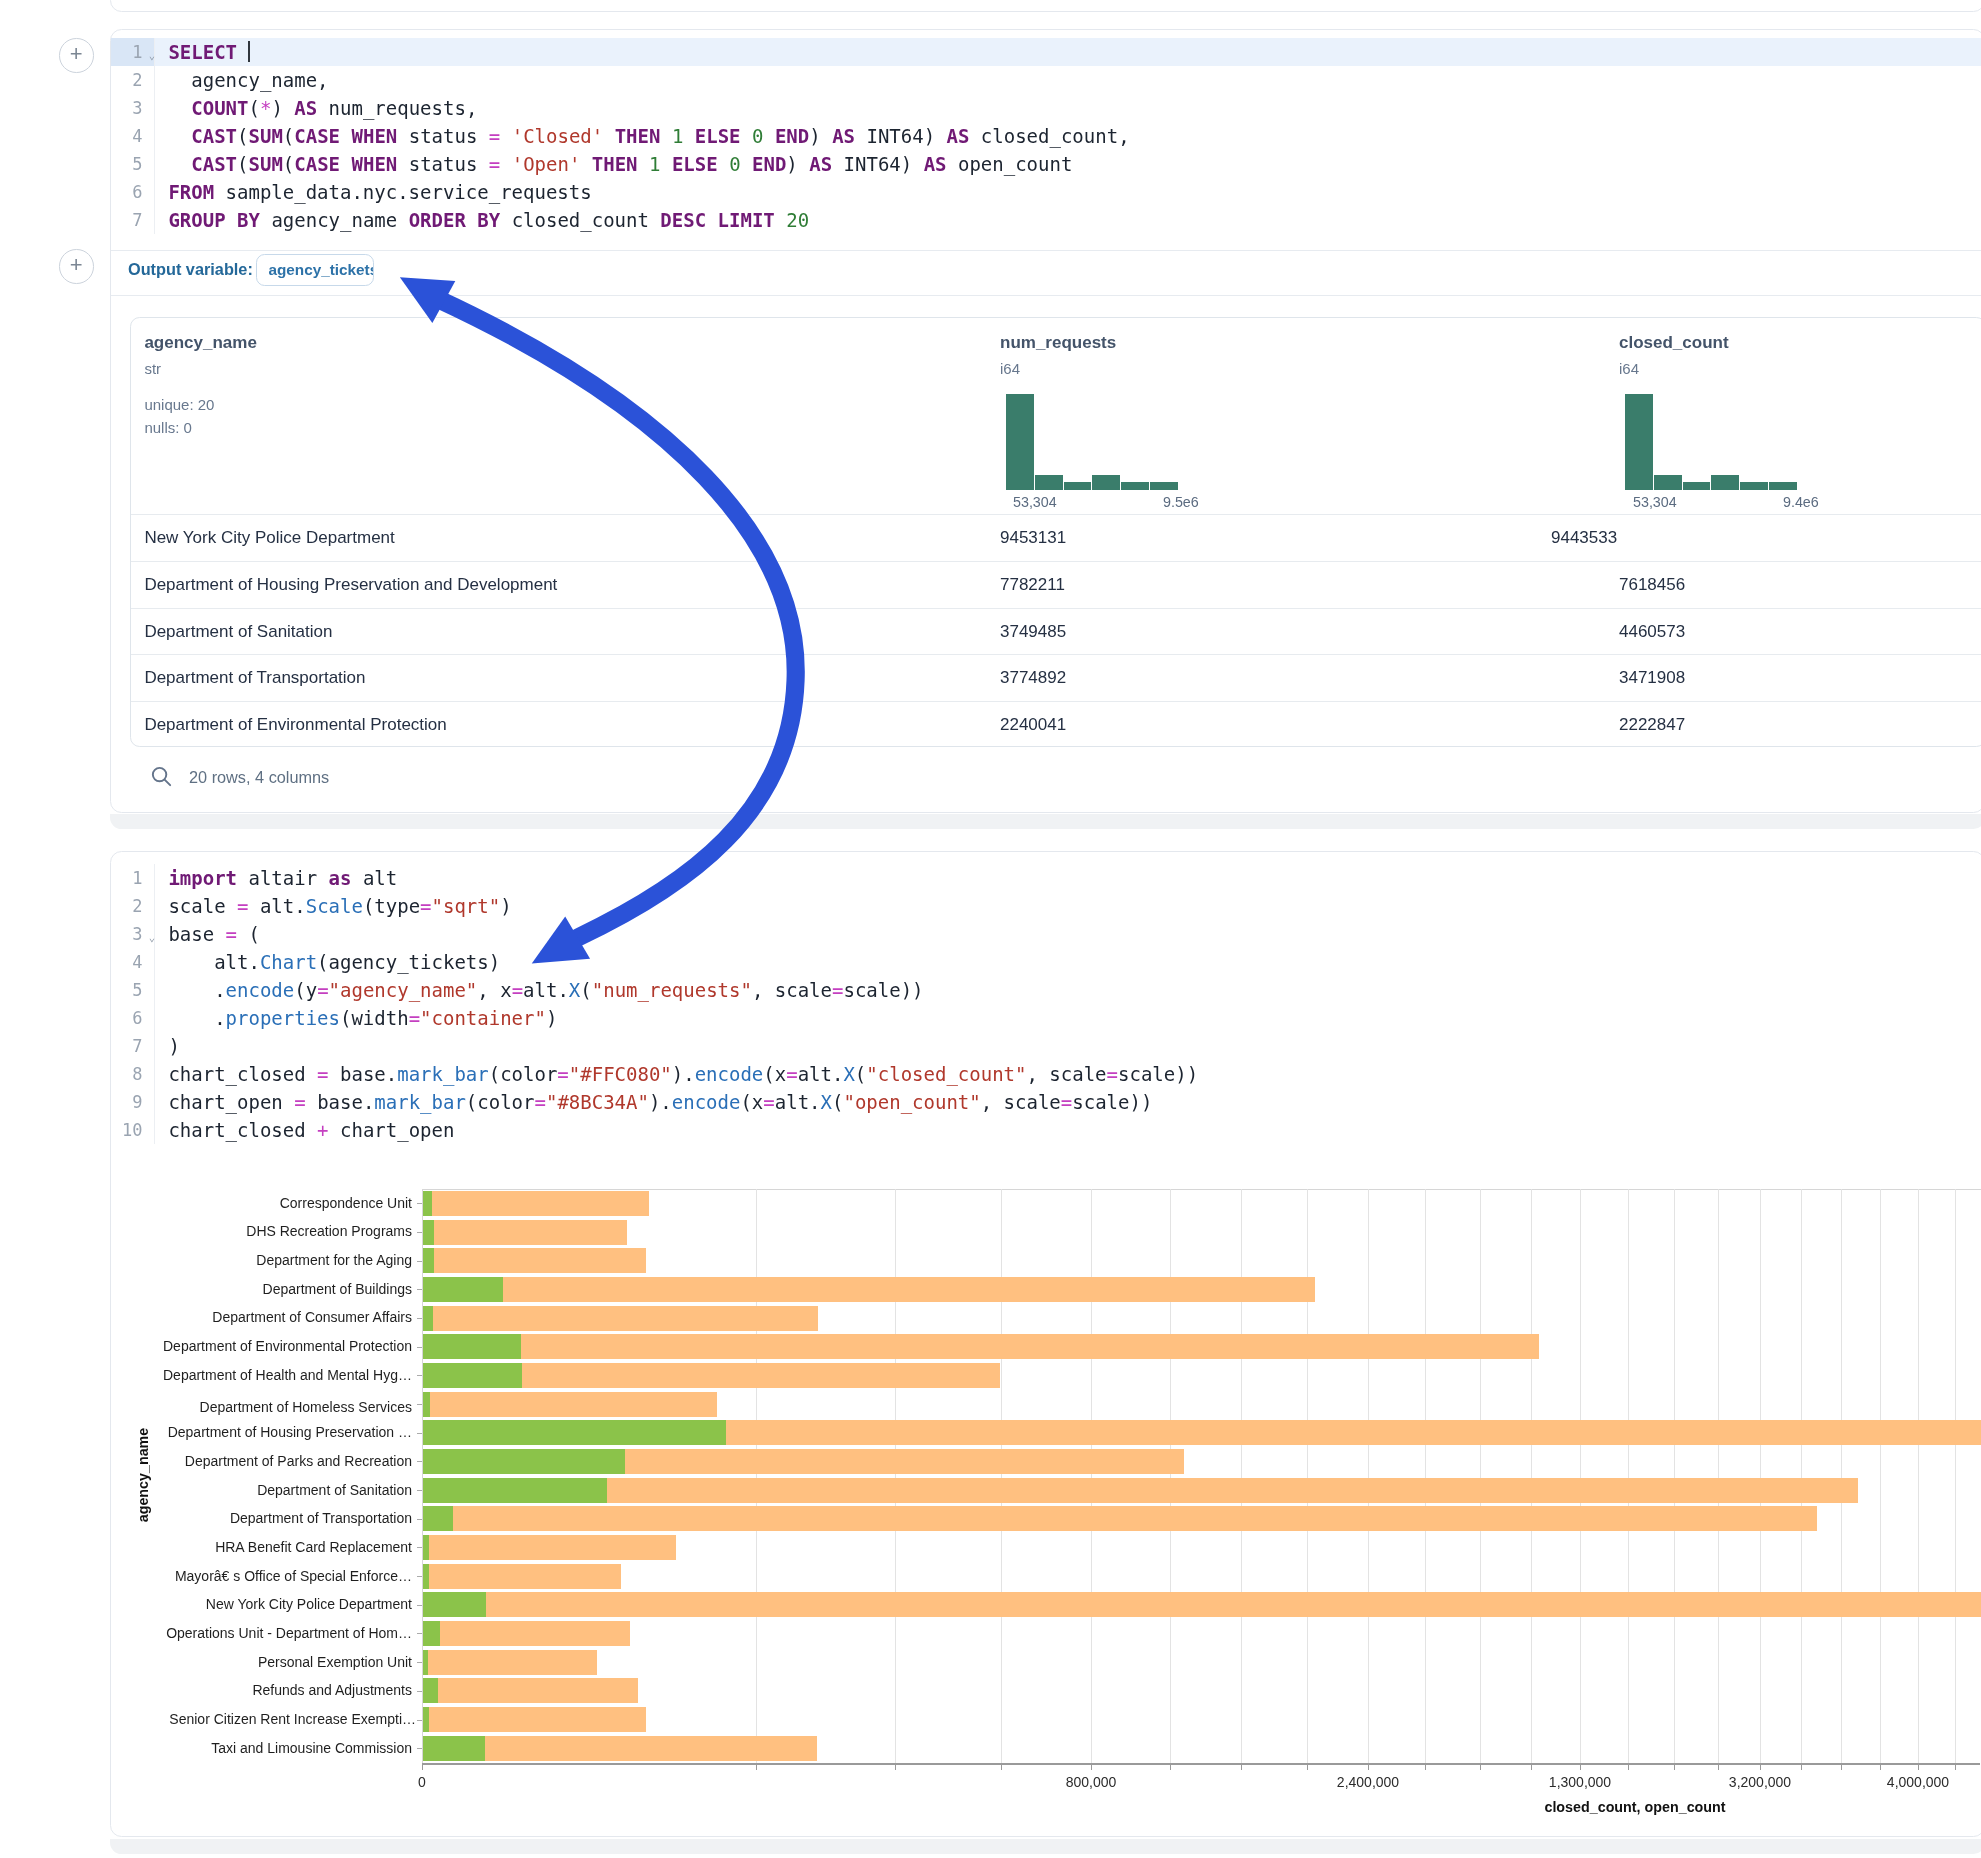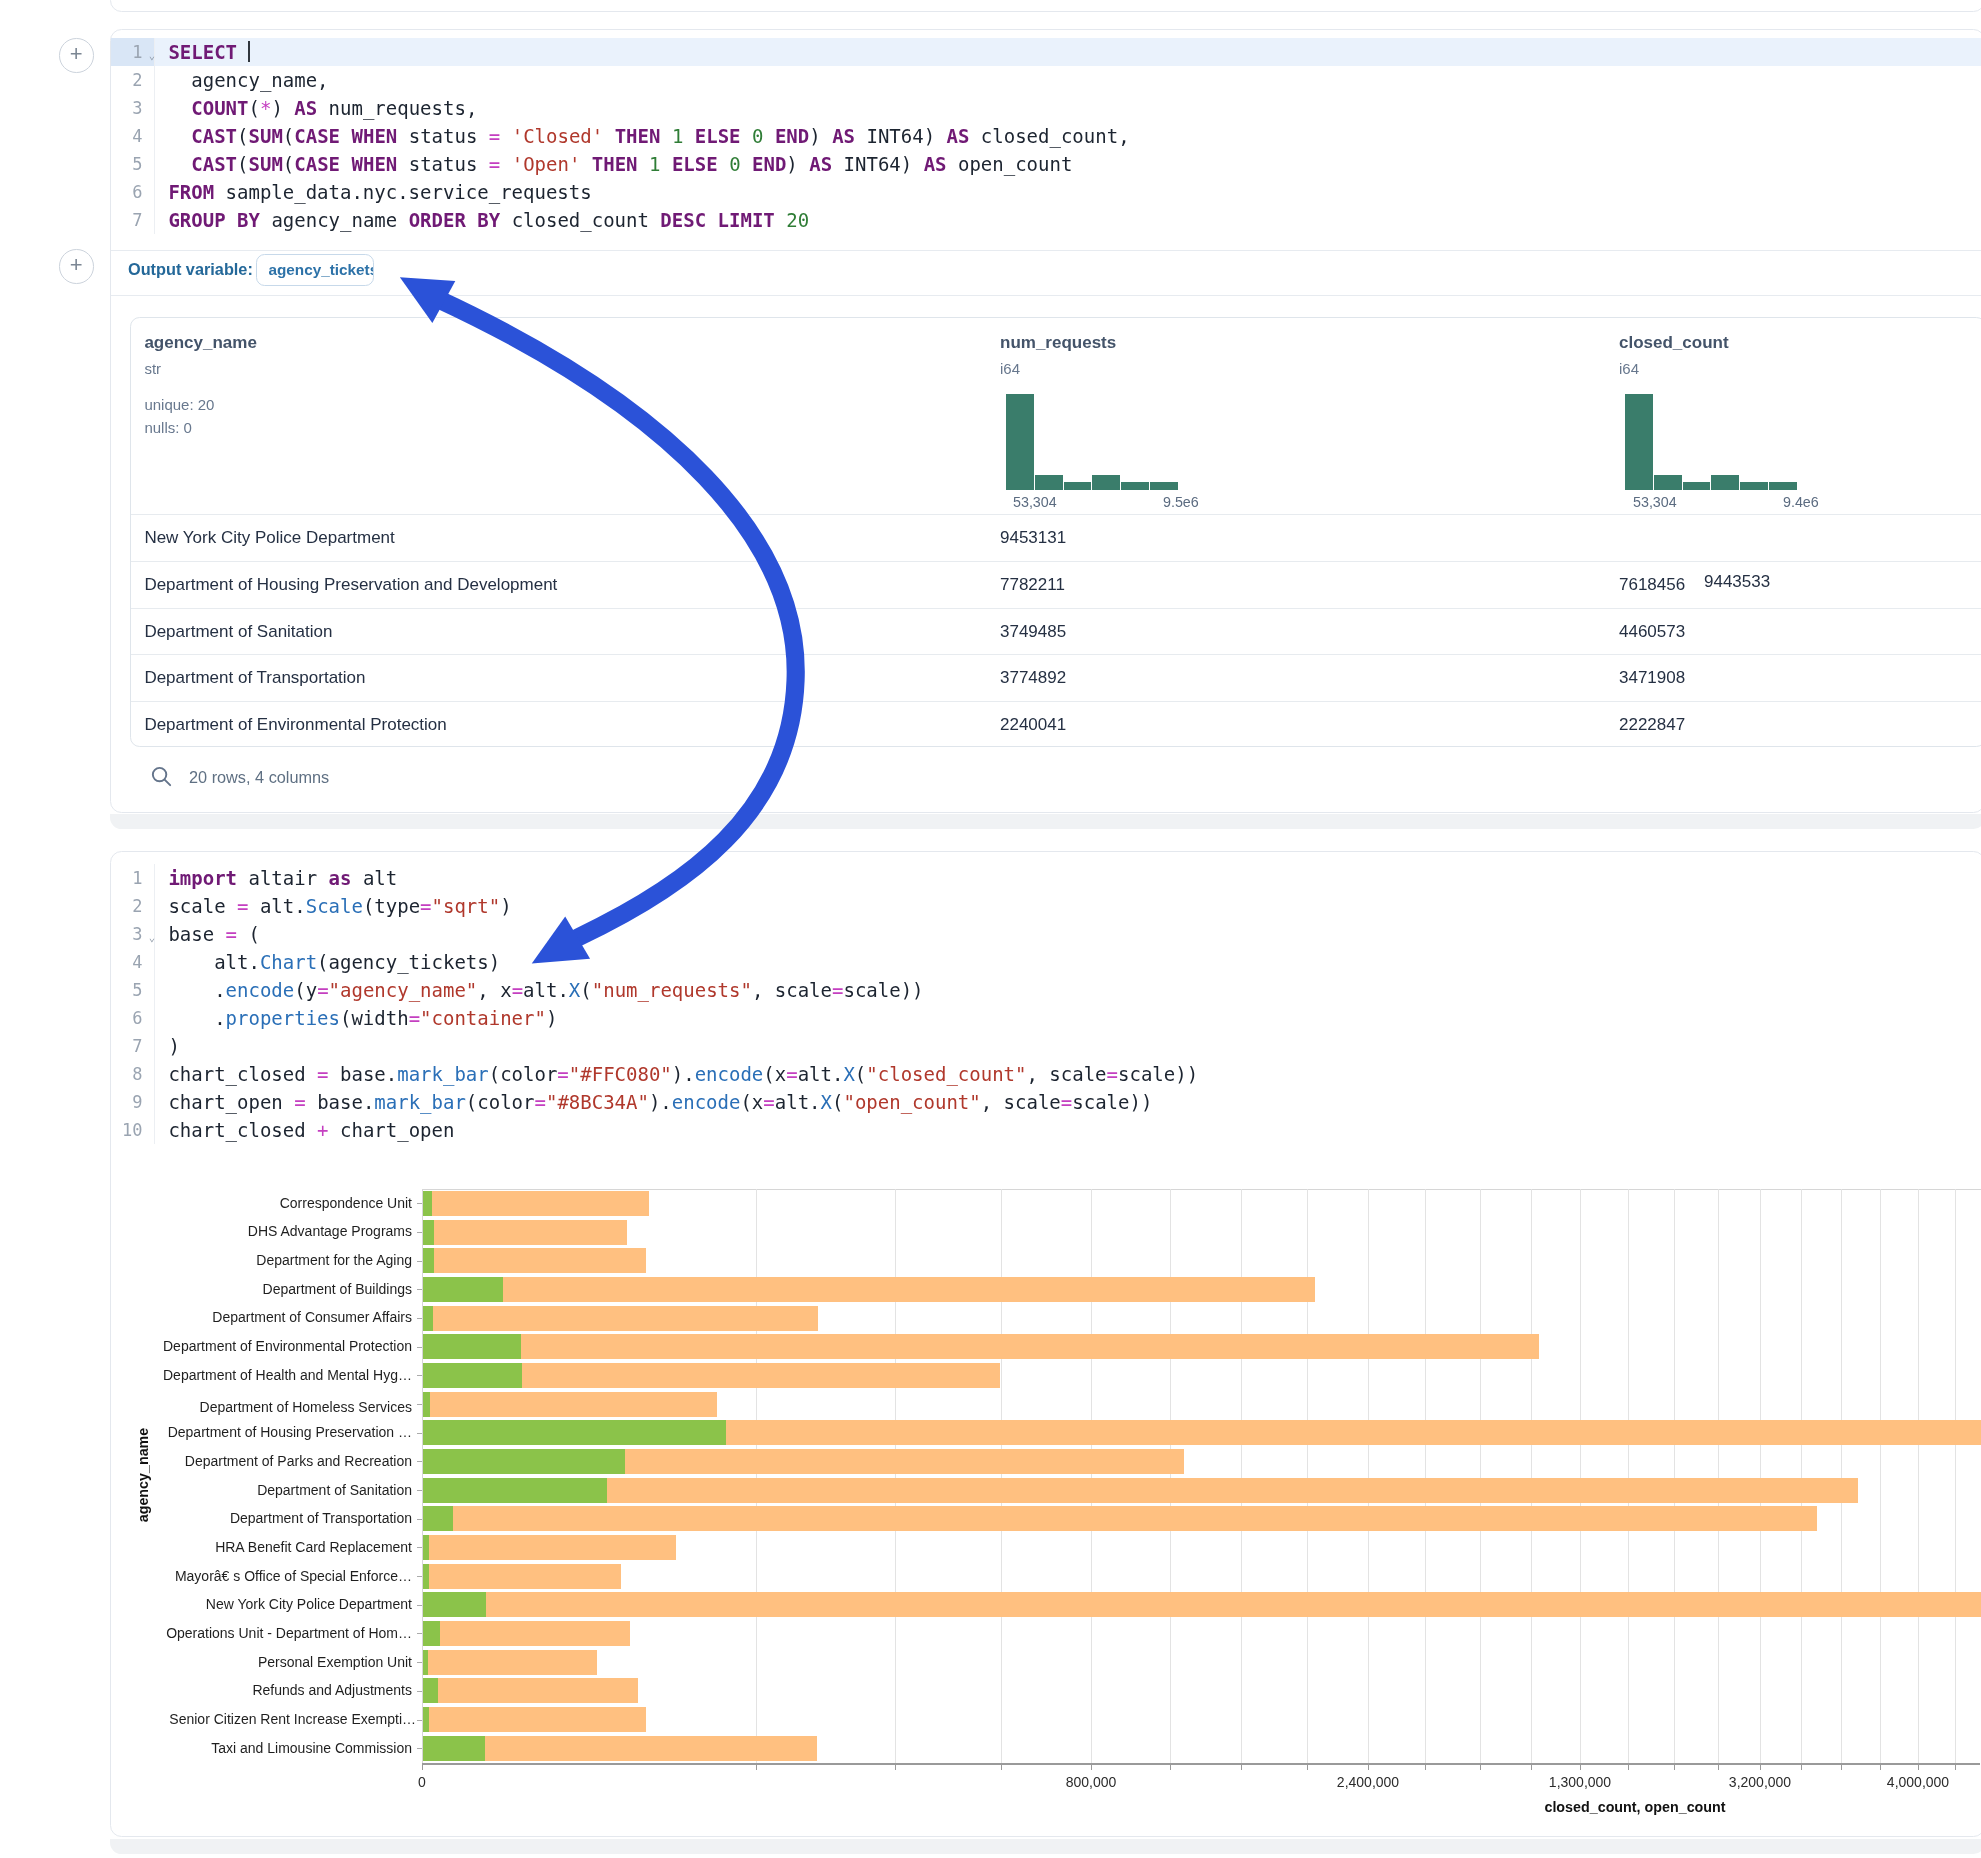--- a/index.html
+++ b/index.html
@@ -118,21 +118,21 @@
           <div style="height: 7.6px; background: rgb(58, 125, 107);"></div>
           <div style="height: 15.3px; background: rgb(58, 125, 107);"></div>
           <div style="height: 7.6px; background: rgb(58, 125, 107);"></div>
           <div style="height: 7.6px; background: rgb(58, 125, 107);"></div>
         </div>
         <div class="hist-min" style="left: 1502px;">53,304</div>
         <div class="hist-max" style="left: 1652px;">9.4e6</div>
         <div class="tr" style="top: 196px;">
           <div class="td" style="left: 13.4px;">New York City Police Department</div>
           <div class="td" style="left: 869px;">9453131</div>
-          <div class="td" style="left: 1573px; margin-top: 44px;">9443533</div>
+          <div class="td" style="left: 1420px;">9443533</div>
         </div>
         <div class="tr" style="top: 243px;">
           <div class="td" style="left: 13.4px;">Department of Housing Preservation and Development</div>
           <div class="td" style="left: 869px;">7782211</div>
           <div class="td" style="left: 1488px;">7618456</div>
         </div>
         <div class="tr" style="top: 290px;">
           <div class="td" style="left: 13.4px;">Department of Sanitation</div>
           <div class="td" style="left: 869px;">3749485</div>
           <div class="td" style="left: 1488px;">4460573</div>
@@ -181,21 +181,21 @@
         <div class="gridline" style="left: 1730px; top: 0px; height: 574px;"></div>
         <div class="gridline" style="left: 1769px; top: 0px; height: 574px;"></div>
         <div class="gridline" style="left: 1807px; top: 0px; height: 574px;"></div>
         <div class="gridline" style="left: 1844px; top: 0px; height: 574px;"></div>
         <div class="bar" style="left: 312px; top: 1.9px; width: 226px; background: rgb(255, 192, 128);"></div>
         <div class="bar" style="left: 312px; top: 1.9px; width: 8.6px; background: rgb(139, 195, 74);"></div>
         <div class="ylab" style="left: 0px; top: 5.7px;">Correspondence Unit</div>
         <div class="ytick" style="left: 306px; top: 14.3px;"></div>
         <div class="bar" style="left: 312px; top: 31px; width: 204px; background: rgb(255, 192, 128);"></div>
         <div class="bar" style="left: 312px; top: 31px; width: 10.5px; background: rgb(139, 195, 74);"></div>
-        <div class="ylab" style="left: 0px; top: 34px;">DHS Advantage Programs</div>
+        <div class="ylab" style="left: 0px; top: 34px;">DHS Recreation Programs</div>
         <div class="ytick" style="left: 306px; top: 43px;"></div>
         <div class="bar" style="left: 312px; top: 59px; width: 223px; background: rgb(255, 192, 128);"></div>
         <div class="bar" style="left: 312px; top: 59px; width: 10.5px; background: rgb(139, 195, 74);"></div>
         <div class="ylab" style="left: 0px; top: 63px;">Department for the Aging</div>
         <div class="ytick" style="left: 306px; top: 72px;"></div>
         <div class="bar" style="left: 312px; top: 88px; width: 892px; background: rgb(255, 192, 128);"></div>
         <div class="bar" style="left: 312px; top: 88px; width: 80px; background: rgb(139, 195, 74);"></div>
         <div class="ylab" style="left: 0px; top: 92px;">Department of Buildings</div>
         <div class="ytick" style="left: 306px; top: 100px;"></div>
         <div class="bar" style="left: 312px; top: 117px; width: 395px; background: rgb(255, 192, 128);"></div>

